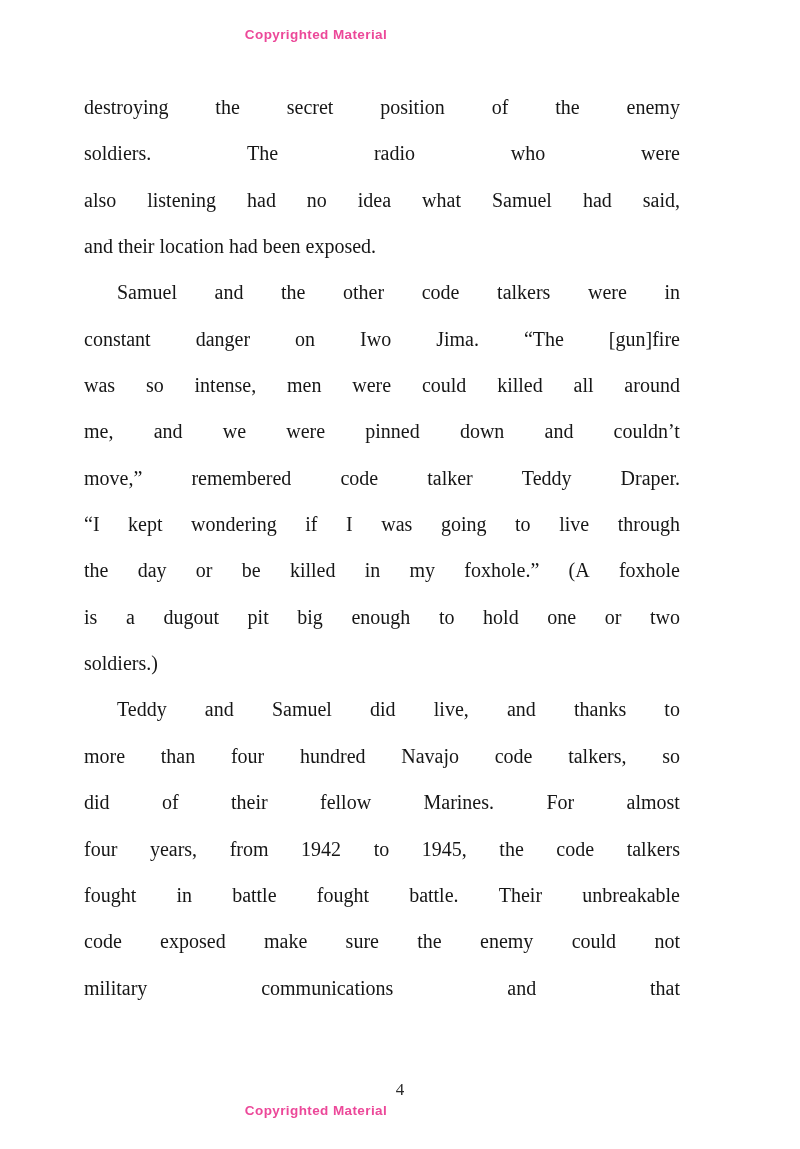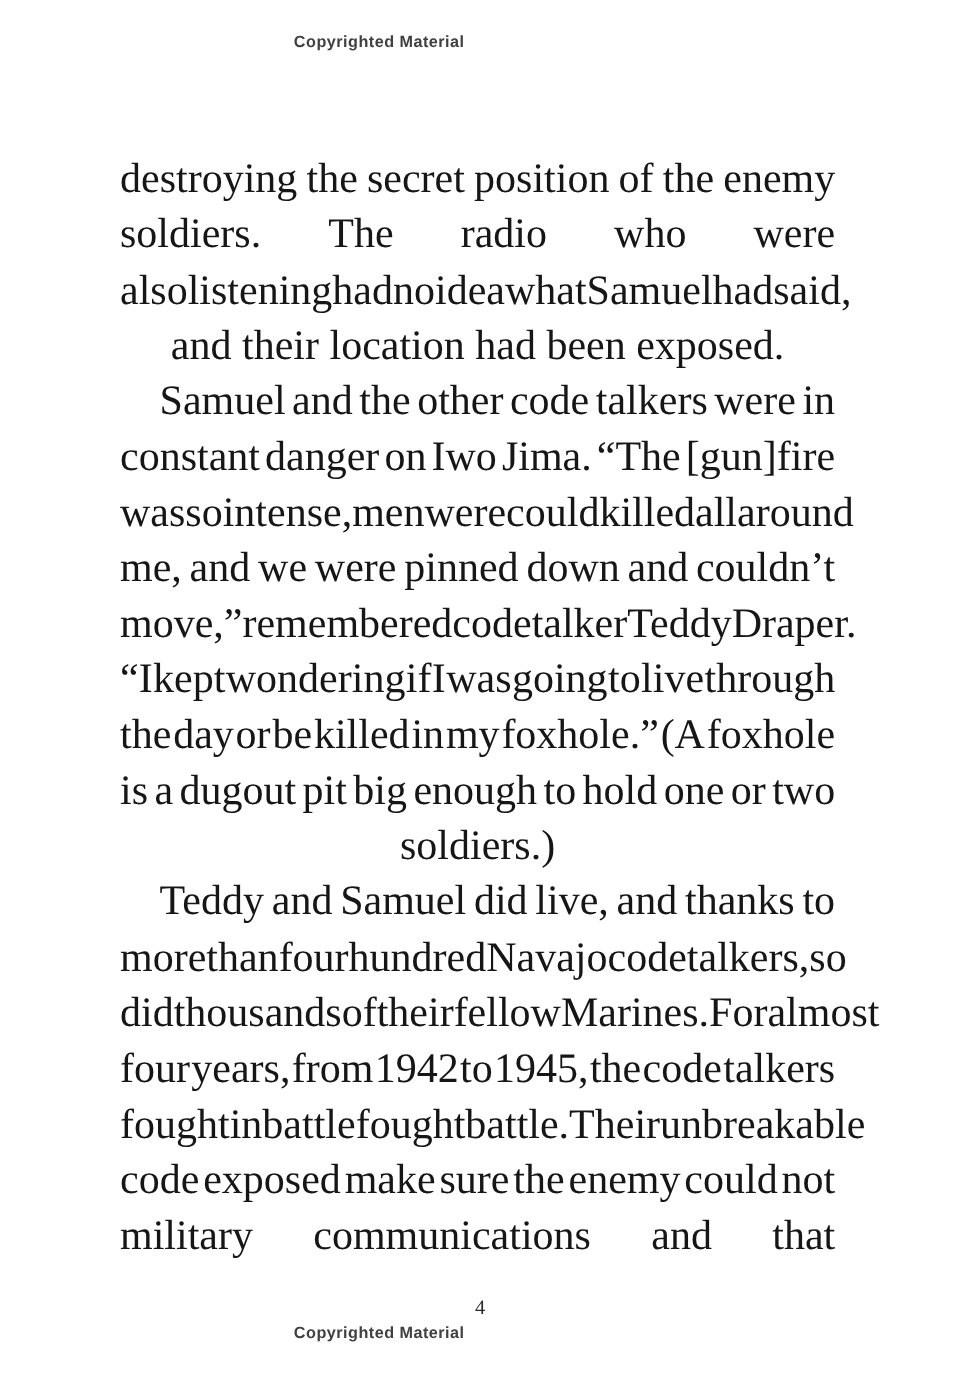--- a/index.html
+++ b/index.html
@@ -17,43 +17,42 @@
   }
   .copyright-banner {
     position: absolute;
     left: 0;
     width: 632px;
     text-align: center;
     font-family: "Liberation Sans", sans-serif;
     font-weight: 700;
     font-size: 13.5px;
     letter-spacing: 0.4px;
-    color: #404040;
+    color: #ec4899;
   }
   .copyright-banner.top { top: 27px; }
   .copyright-banner.bottom { top: 1103px; }
   .book-text {
     position: absolute;
     top: 84px;
-    left: 100px;
+    left: 84px;
     width: 596px;
     color: #161616;
-    font-size: 35px;
-    margin-top: 42px;
+    font-size: 20px;
   }
   .line {
     display: flex;
     justify-content: space-between;
     height: 46.35px;
     line-height: 46.35px;
     white-space: pre;
   }
   .line.plain {
     display: block;
-    text-align: center;
+    text-align: left;
   }
   .line.indent { padding-left: 33px; }
   .page-number {
     position: absolute;
     left: 0;
     top: 1080px;
     width: 800px;
     text-align: center;
     font-family: "Liberation Serif", serif;
     font-size: 17px;
@@ -77,21 +76,21 @@
       <div class="line"><span>constant</span><span>danger</span><span>on</span><span>Iwo</span><span>Jima.</span><span>“The</span><span>[gun]fire</span></div>
       <div class="line"><span>was</span><span>so</span><span>intense,</span><span>men</span><span>were</span><span>could</span><span>killed</span><span>all</span><span>around</span></div>
       <div class="line"><span>me,</span><span>and</span><span>we</span><span>were</span><span>pinned</span><span>down</span><span>and</span><span>couldn’t</span></div>
       <div class="line"><span>move,”</span><span>remembered</span><span>code</span><span>talker</span><span>Teddy</span><span>Draper.</span></div>
       <div class="line"><span>“I</span><span>kept</span><span>wondering</span><span>if</span><span>I</span><span>was</span><span>going</span><span>to</span><span>live</span><span>through</span></div>
       <div class="line"><span>the</span><span>day</span><span>or</span><span>be</span><span>killed</span><span>in</span><span>my</span><span>foxhole.”</span><span>(A</span><span>foxhole</span></div>
       <div class="line"><span>is</span><span>a</span><span>dugout</span><span>pit</span><span>big</span><span>enough</span><span>to</span><span>hold</span><span>one</span><span>or</span><span>two</span></div>
       <div class="line plain">soldiers.)</div>
       <div class="line indent"><span>Teddy</span><span>and</span><span>Samuel</span><span>did</span><span>live,</span><span>and</span><span>thanks</span><span>to</span></div>
       <div class="line"><span>more</span><span>than</span><span>four</span><span>hundred</span><span>Navajo</span><span>code</span><span>talkers,</span><span>so</span></div>
-      <div class="line"><span>did</span><span>thousands</span><span>of</span><span>their</span><span>fellow</span><span>Marines.</span><span>For</span><span>almost</span></div>
+      <div class="line"><span>did</span><span>of</span><span>their</span><span>fellow</span><span>Marines.</span><span>For</span><span>almost</span></div>
       <div class="line"><span>four</span><span>years,</span><span>from</span><span>1942</span><span>to</span><span>1945,</span><span>the</span><span>code</span><span>talkers</span></div>
       <div class="line"><span>fought</span><span>in</span><span>battle</span><span>fought</span><span>battle.</span><span>Their</span><span>unbreakable</span></div>
       <div class="line"><span>code</span><span>exposed</span><span>make</span><span>sure</span><span>the</span><span>enemy</span><span>could</span><span>not</span></div>
       <div class="line"><span>military</span><span>communications</span><span>and</span><span>that</span></div>
     </div>
 
   <div class="page-number">4</div>
 
   <div class="copyright-banner bottom">Copyrighted Material</div>
 

